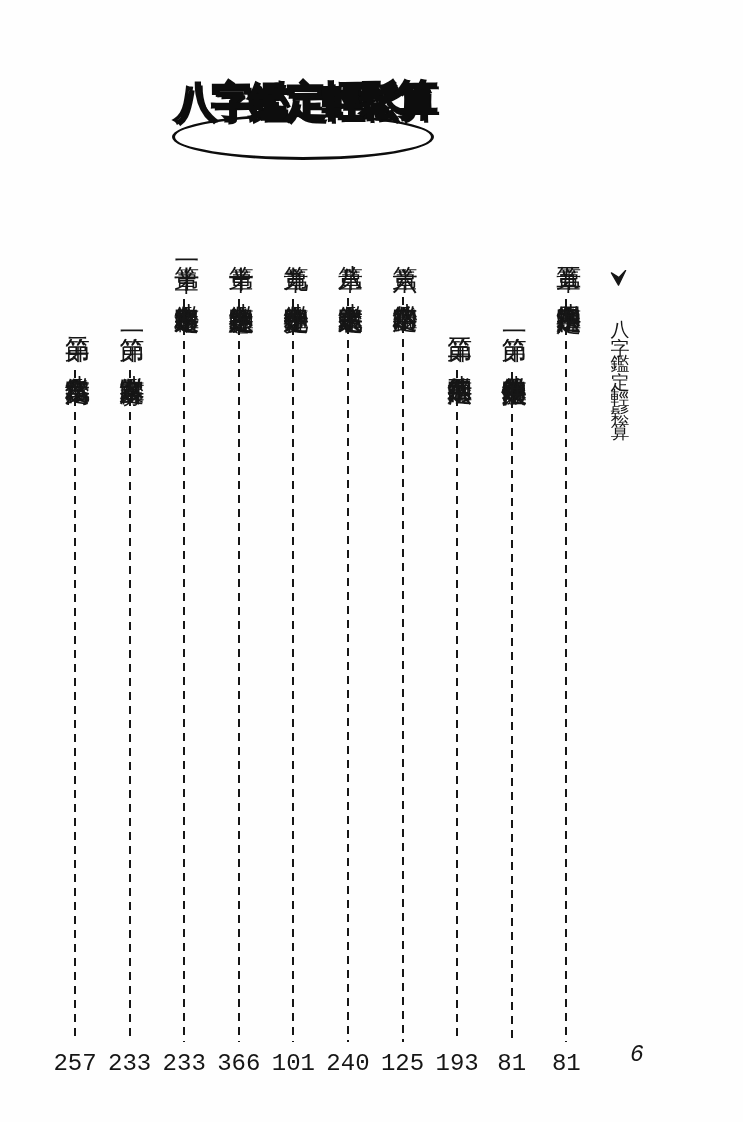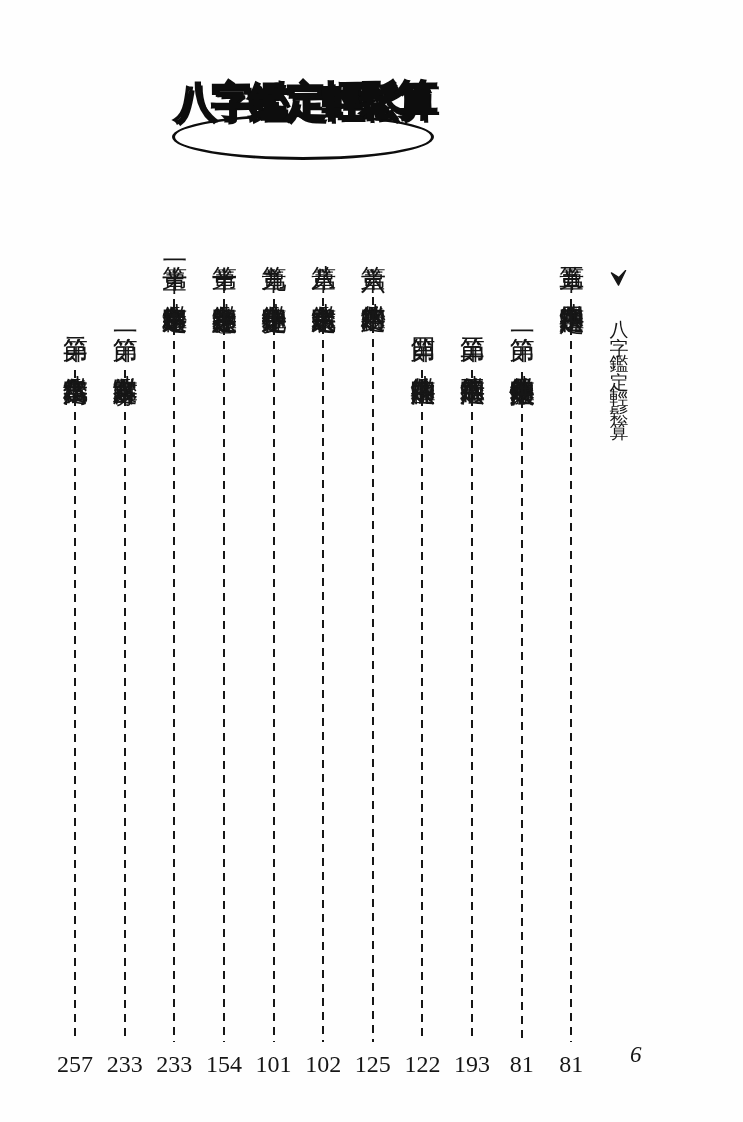--- a/index.html
+++ b/index.html
@@ -1,21 +1,21 @@
 <!DOCTYPE html>
 <html><head>
 <meta charset="utf-8">
 <style>
   html,body { margin:0; padding:0; background:#ffffff; }
   .sheet {
     position:relative;
     width:743px; height:1122px;
     background:#fefefe;
     overflow:hidden;
-    font-family:Liberation Serif, serif;
+    font-family:Liberation Mono, monospace;
     color:#161616;
   }
 
   
   .logo { position:absolute; left:170px; top:76px; width:272px; height:84px; }
   .logo-plate {
     position:absolute; left:2px; top:38px; width:256px; height:40px;
     border:3px solid #0d0d0d; border-radius:50%; background:#ffffff;
   }
   .logo-text {
@@ -97,59 +97,52 @@
 
 
     <div class="toc-entry section">
       <div class="entry-text">
         <span class="entry-label">第三節</span><span class="entry-title">八字鑑定中的五行法</span>
       </div>
       <div class="leader"></div>
       <div class="page-num">193</div>
     </div>
 
-    <div class="toc-entry section">
-      <div class="entry-text">
-        <span class="entry-label">第四節</span><span class="entry-title">八字鑑定中的虛神法</span>
-      </div>
-      <div class="leader"></div>
-      <div class="page-num">122</div>
-    </div>
 
     <div class="toc-entry chapter">
       <div class="entry-text">
         <span class="entry-label">第六章</span><span class="entry-title">八字鑑定的變格</span>
       </div>
       <div class="leader"></div>
       <div class="page-num">125</div>
     </div>
 
 
     <div class="toc-entry chapter">
       <div class="entry-text">
         <span class="entry-label">第八章</span><span class="entry-title">八字鑑定中之命式表</span>
       </div>
       <div class="leader"></div>
-      <div class="page-num">102</div>
+      <div class="page-num">240</div>
     </div>
 
     <div class="toc-entry chapter">
       <div class="entry-text">
         <span class="entry-label">第九章</span><span class="entry-title">八字鑑定中之十神變化</span>
       </div>
       <div class="leader"></div>
       <div class="page-num">101</div>
     </div>
 
     <div class="toc-entry chapter">
       <div class="entry-text">
         <span class="entry-label">第十章</span><span class="entry-title">八字鑑定中之神煞意義</span>
       </div>
       <div class="leader"></div>
-      <div class="page-num">154</div>
+      <div class="page-num">366</div>
     </div>
 
     <div class="toc-entry chapter">
       <div class="entry-text">
         <span class="entry-label">第十一章</span><span class="entry-title">八字鑑定中之命格好壞</span>
       </div>
       <div class="leader"></div>
       <div class="page-num">233</div>
     </div>
 

